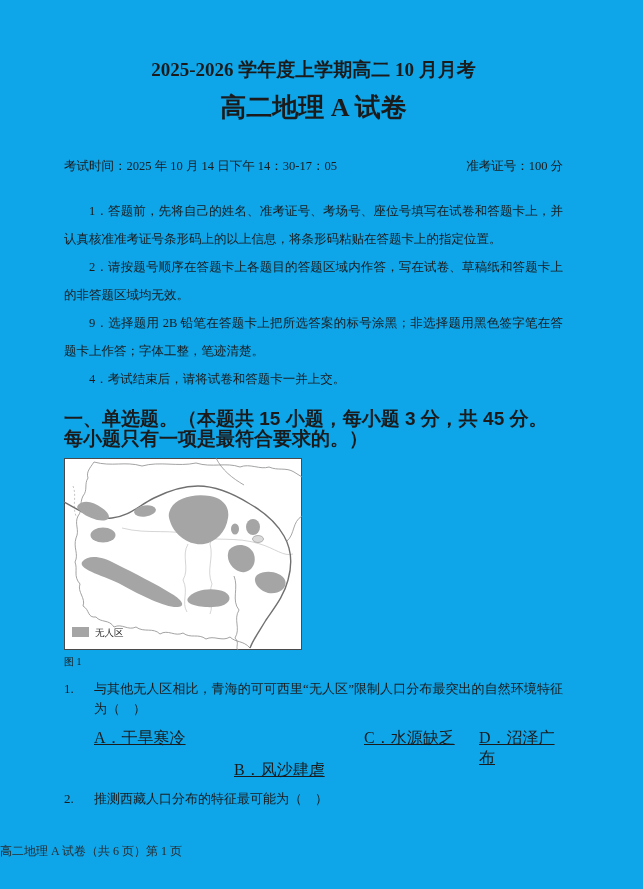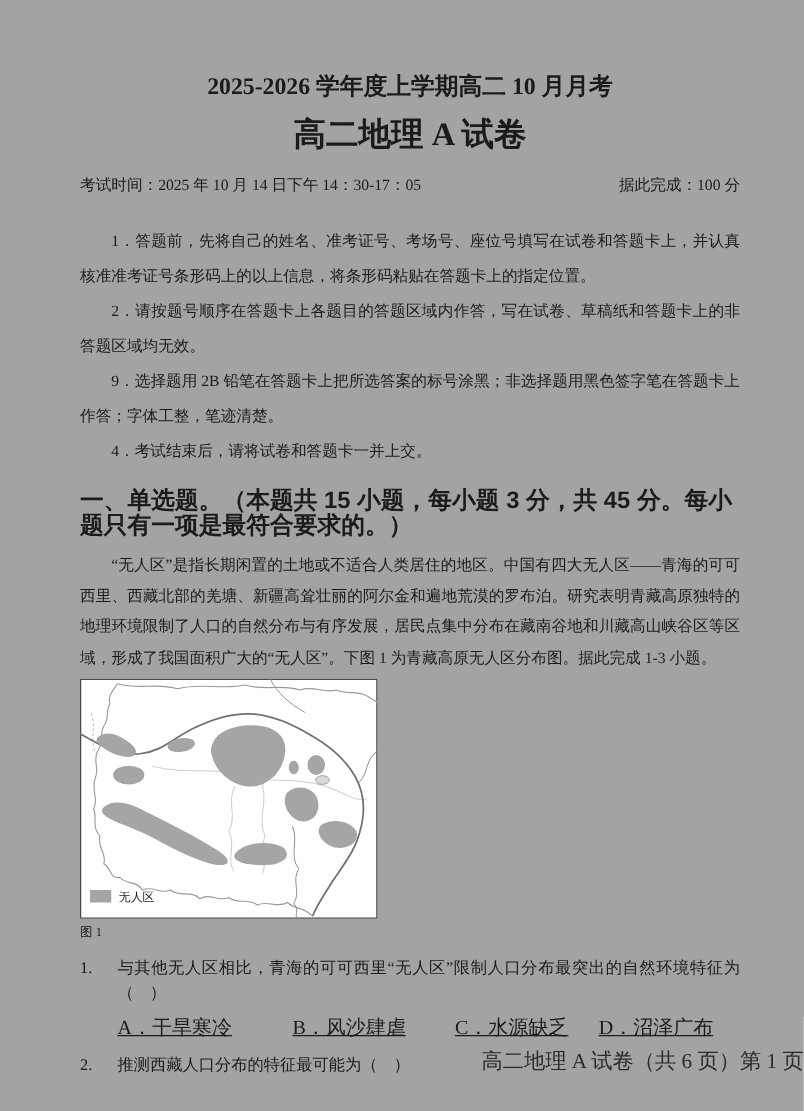--- a/index.html
+++ b/index.html
@@ -1,58 +1,57 @@
 <!DOCTYPE html>
 <html><head>
 <meta charset="utf-8">
 <style>
   * { margin:0; padding:0; box-sizing:border-box; }
   html,body { background:#e8e8e8; }
   .page {
-    width:643px; height:889px; margin:0 auto; background:#a3a3a3;
+    width:643px; height:889px; margin:0 auto; background:#0ea5e9;
     font-family:"Liberation Serif", serif; color:#1b1b1b;
-    position:relative; padding:58px 51px 0 64px; overflow:hidden;
+    position:relative; padding:58px 80px 0 64px; overflow:hidden;
   }
   .title1 { text-align:center; font-size:19px; font-weight:bold; line-height:24px; margin-bottom:9px; }
-  .title2 { text-align:center; font-size:26px; font-weight:bold; line-height:33px; margin-bottom:15px; }
+  .title2 { text-align:center; font-size:26px; font-weight:bold; line-height:33px; margin-bottom:33px; }
   .info-row { display:flex; justify-content:space-between; font-size:12.5px; line-height:18px; margin-bottom:22px; }
   .notes-heading { font-family:"Liberation Sans", sans-serif; font-weight:bold; font-size:13px; line-height:20px; }
   .note { font-size:12.5px; line-height:28px; text-indent:2em; text-align:justify; }
   .section-heading { font-family:"Liberation Sans", sans-serif; font-weight:bold; font-size:19px; line-height:20px; margin:16px 0 9px 0; }
   .passage { font-size:12.5px; line-height:24.5px; text-indent:2em; text-align:justify; }
   .figure { margin-top:5px; }
   .figure svg { display:inline-block; vertical-align:top; }
   .figure-caption { font-size:10px; line-height:17px; margin-top:3px; }
   .question { display:flex; font-size:13px; line-height:20px; margin-top:9px; }
   .q-number { flex:none; width:30px; }
   .q-stem { flex:1; text-align:justify; }
   .options { display:flex; padding-left:30px; font-size:16px; line-height:20px; margin-top:9px;text-decoration:underline; }
-  .opt-a { width:140px; } .opt-b { width:130px; } .opt-c { width:115px; } .opt-d { flex:1; }
-  .footer { position:absolute; left:0; right:0; bottom:29px; text-align:right; font-size:17px; color:#2a2a2a; }
+  .opt-a { width:140px; } .opt-b { width:130px;margin-top:32px; } .opt-c { width:115px; } .opt-d { flex:1; }
+  .footer { position:absolute; left:0; right:0; bottom:29px; text-align:left; font-size:12px; color:#2a2a2a; }
 </style>
 </head>
 <body>
 
 <div class="page">
 
   <div class="title1">2025-2026 学年度上学期高二 10 月月考</div>
   <div class="title2">高二地理 A 试卷</div>
 
   <div class="info-row">
     <span>考试时间：2025 年 10 月 14 日下午 14：30-17：05</span>
-    <span>据此完成：100 分</span>
+    <span>准考证号：100 分</span>
   </div>
 
   <div class="note">1．答题前，先将自己的姓名、准考证号、考场号、座位号填写在试卷和答题卡上，并认真核准准考证号条形码上的以上信息，将条形码粘贴在答题卡上的指定位置。</div>
   <div class="note">2．请按题号顺序在答题卡上各题目的答题区域内作答，写在试卷、草稿纸和答题卡上的非答题区域均无效。</div>
   <div class="note">9．选择题用 2B 铅笔在答题卡上把所选答案的标号涂黑；非选择题用黑色签字笔在答题卡上作答；字体工整，笔迹清楚。</div>
   <div class="note">4．考试结束后，请将试卷和答题卡一并上交。</div>
 
   <div class="section-heading">一、单选题。（本题共 15 小题，每小题 3 分，共 45 分。每小题只有一项是最符合要求的。）</div>
-  <div class="passage">“无人区”是指长期闲置的土地或不适合人类居住的地区。中国有四大无人区——青海的可可西里、西藏北部的羌塘、新疆高耸壮丽的阿尔金和遍地荒漠的罗布泊。研究表明青藏高原独特的地理环境限制了人口的自然分布与有序发展，居民点集中分布在藏南谷地和川藏高山峡谷区等区域，形成了我国面积广大的“无人区”。下图 1 为青藏高原无人区分布图。据此完成 1-3 小题。</div>
 
   <div class="figure">
     <svg width="238" height="192" viewBox="0 0 238 192">
 
       <rect x="0.5" y="0.5" width="237" height="191" fill="#ffffff" stroke="#4a4a4a" stroke-width="1"></rect>
 
       <path d="M30,4 C26,10 22,14 24,20 C20,26 24,32 19,38 C15,46 19,52 14,58 C10,66 16,72 12,80 C9,90 15,96 11,104 C14,112 9,118 16,126 C13,134 22,140 19,148 C26,152 23,160 32,159 C37,165 45,161 50,169 C58,165 64,173 72,169 C80,175 89,169 96,176 C104,171 111,179 119,175 C127,181 134,175 142,181 C150,177 158,184 166,179 C172,185 179,182 186,190" fill="none" stroke="#999999" stroke-width="0.9"></path>
 
       <path d="M30,4 C48,9 61,3 78,8 C96,3 114,9 132,5 C148,10 162,4 176,9 C186,5 196,12 205,9 C214,13 222,9 230,14 L238,19" fill="none" stroke="#999999" stroke-width="0.9"></path>
 

